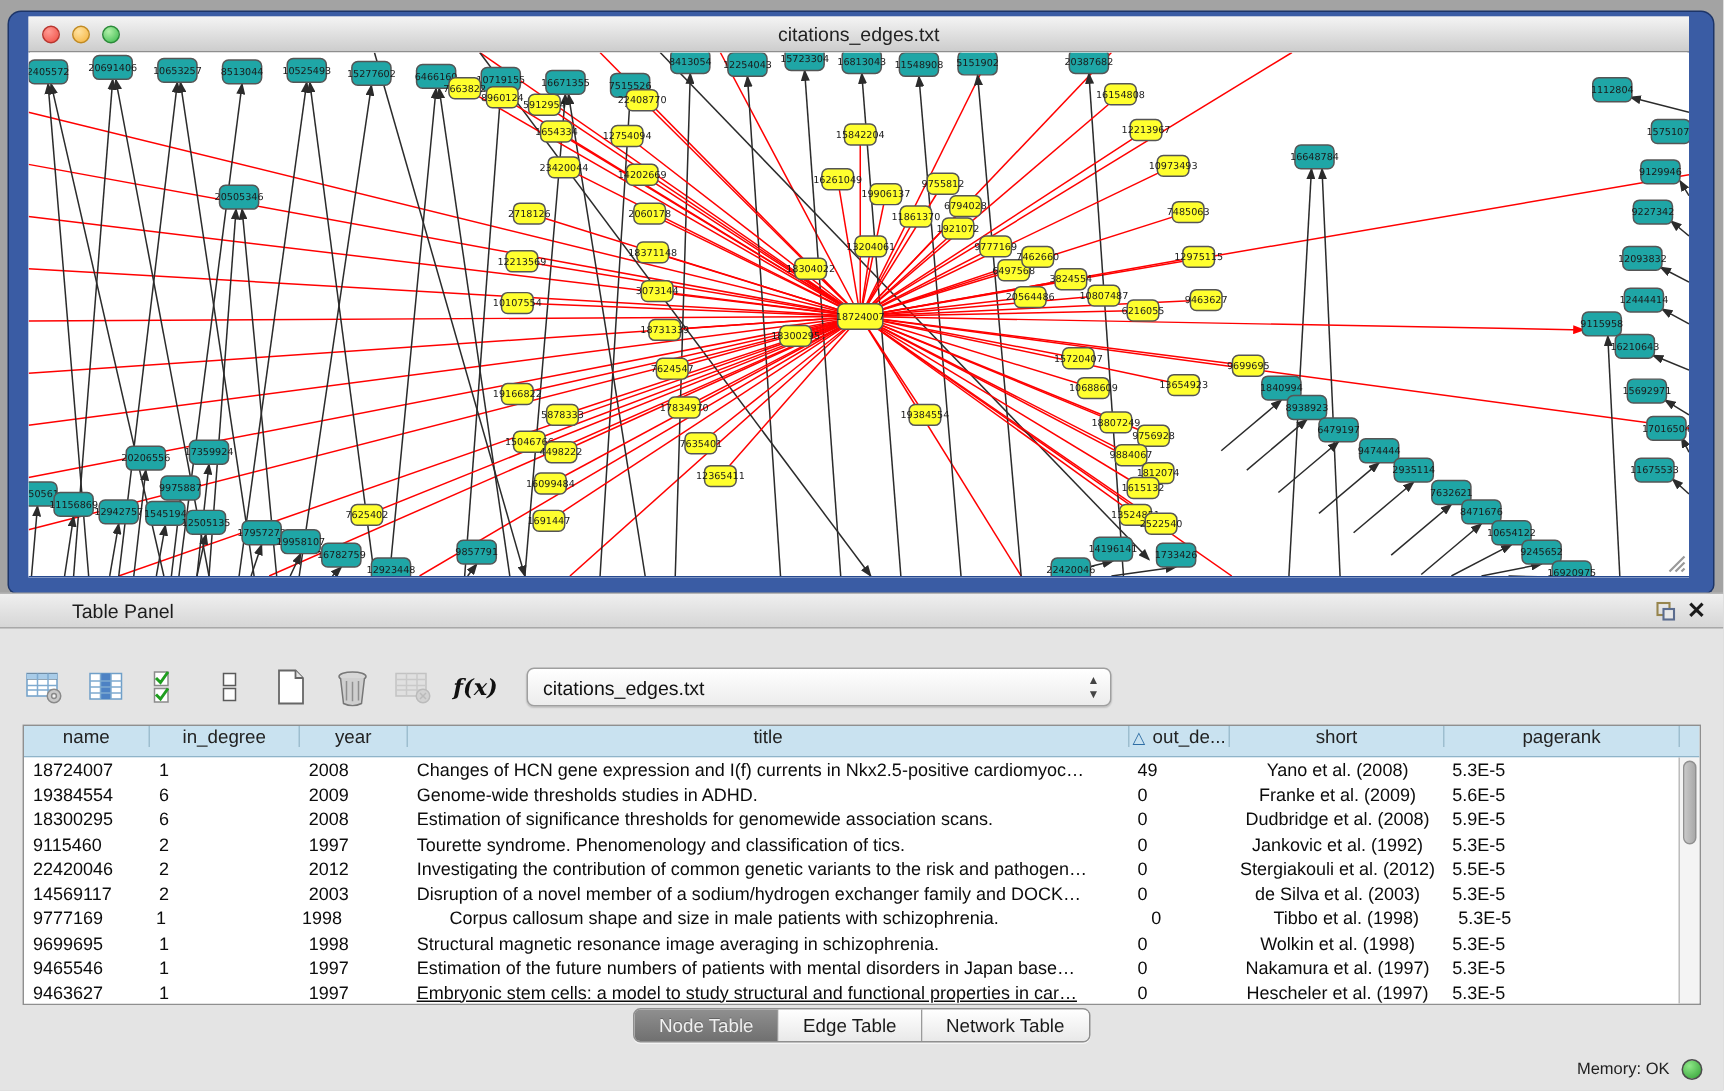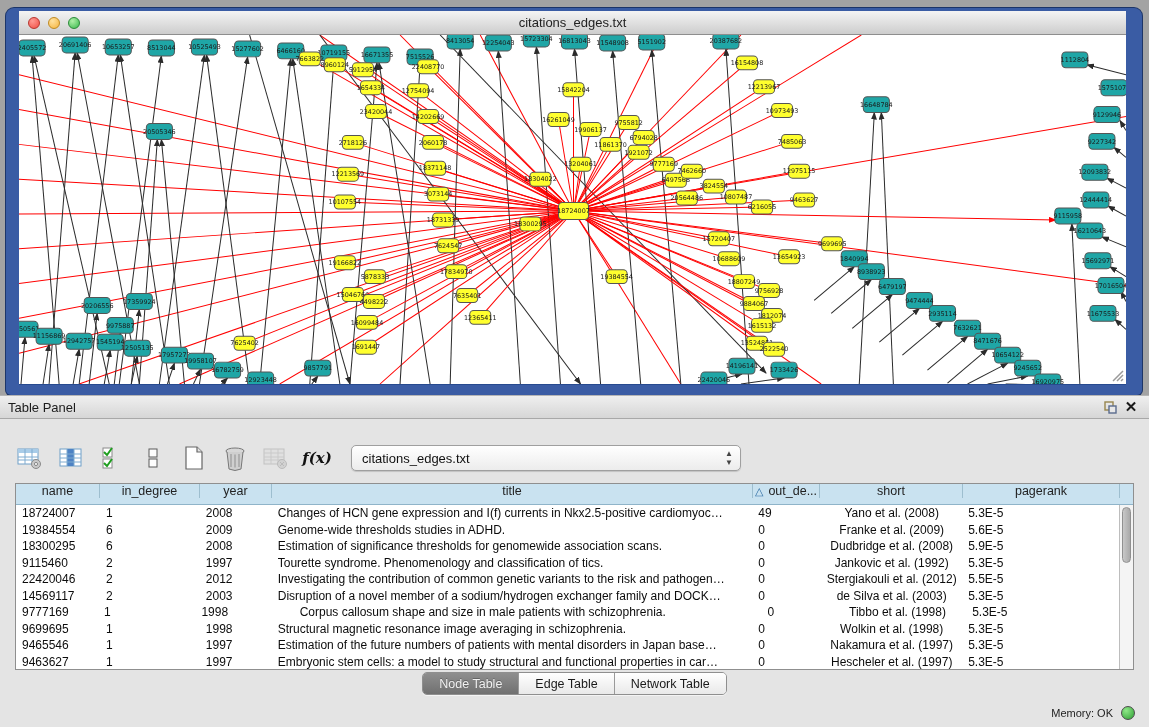--- a/index.html
+++ b/index.html
@@ -19,21 +19,21 @@
   .tl.y { background:radial-gradient(circle at 35% 30%, #ffe2a0, #f5b33c); border:1px solid #c08a22; }
   .tl.g { background:radial-gradient(circle at 35% 30%, #b0f0a8, #39b94c); border:1px solid #2a8a38; }
   .win-title { position:absolute; left:0; right:0; text-align:center; font-size:13px; color:#222; }
   .net-canvas { position:relative; width:100%; height:349px; background:#fff; overflow:hidden; }
   .net-canvas svg.graph { display:block; width:100%; height:100%; }
   .grip { position:absolute; right:2px; bottom:2px; }
 
   
   .panel-header { position:absolute; left:0; top:395px; width:1149px; height:24px;
     background:linear-gradient(#efefef,#d6d6d6); border-top:1px solid #b5b5b5; border-bottom:1px solid #a8a8a8;
-    display:flex; align-items:center; }
+    display:flex; align-items:center;padding-left:40px; }
   .panel-header .ph-title { font-size:13px; color:#1c1c1c; margin-left:8px; flex:1; }
   .ph-btn { width:20px; height:18px; display:flex; align-items:center; justify-content:center; cursor:default; }
   .ph-x { font-size:15px; font-weight:bold; color:#1a1a1a; margin-right:8px; }
 
   .panel-body { position:absolute; left:0; top:419px; width:1149px; height:279px; background:#e4e4e4; }
 
   .toolbar { position:absolute; left:15px; top:20px; height:38px; display:flex; align-items:center; gap:11px; }
   .tb-btn { width:30px; height:30px; display:flex; align-items:center; justify-content:center; }
   .tb-btn.disabled { opacity:.45; }
   .fx { font-family:"DejaVu Serif", serif; font-style:italic; font-weight:bold; font-size:15px; color:#111; }
@@ -916,21 +916,21 @@
               <div class="td" style="width: 72px;">1997</div>
               <div class="td" style="width: 481px;">Estimation of the future numbers of patients with mental disorders in Japan base…</div>
               <div class="td" style="width: 67px;">0</div>
               <div class="td center" style="width: 143px;">Nakamura et al. (1997)</div>
               <div class="td" style="width: 157px;">5.3E-5</div>
             </div>
             <div class="tr">
               <div class="td" style="width: 84px;">9463627</div>
               <div class="td" style="width: 100px;">1</div>
               <div class="td" style="width: 72px;">1997</div>
-              <div class="td" style="width: 481px;">Embryonic stem cells: a model to study structural and functional properties in car…</div>
+              <div class="td" style="width: 481px; text-decoration: underline;">Embryonic stem cells: a model to study structural and functional properties in car…</div>
               <div class="td" style="width: 67px;">0</div>
               <div class="td center" style="width: 143px;">Hescheler et al. (1997)</div>
               <div class="td" style="width: 157px;">5.3E-5</div>
             </div>
           </div>
         <div class="vscroll">
           <div class="vthumb"></div>
         </div>
       </div>
     </div>

